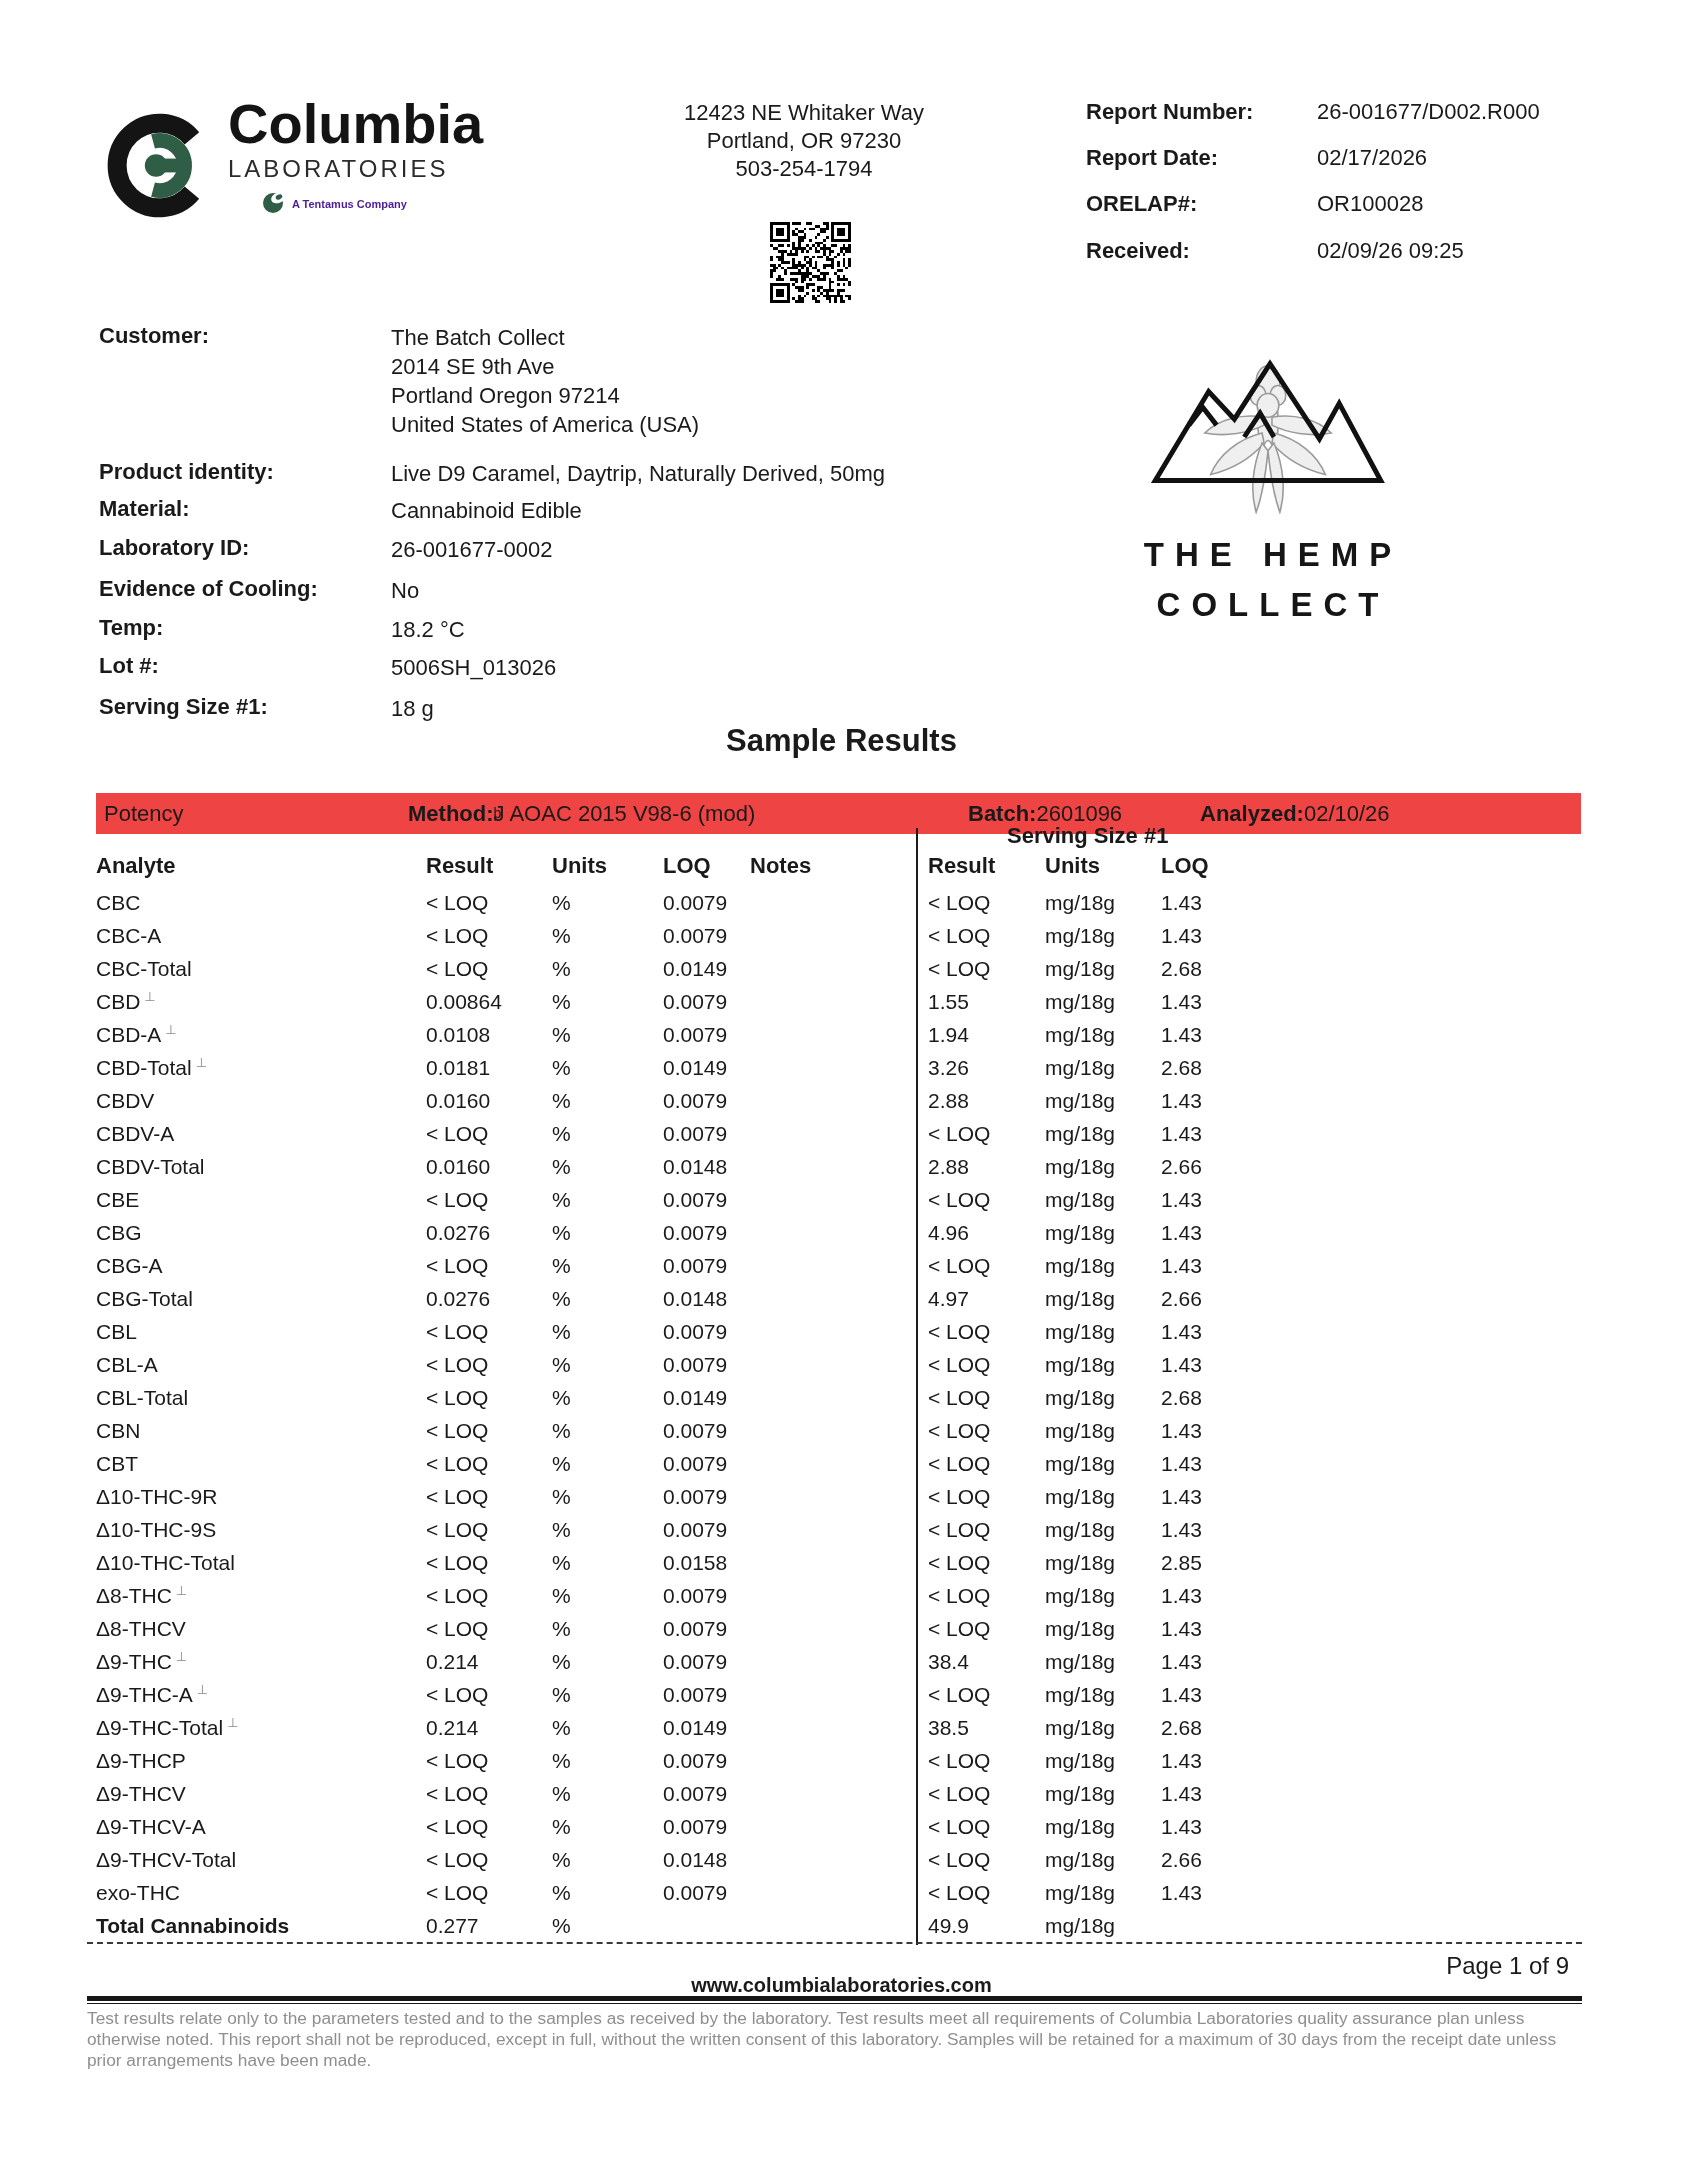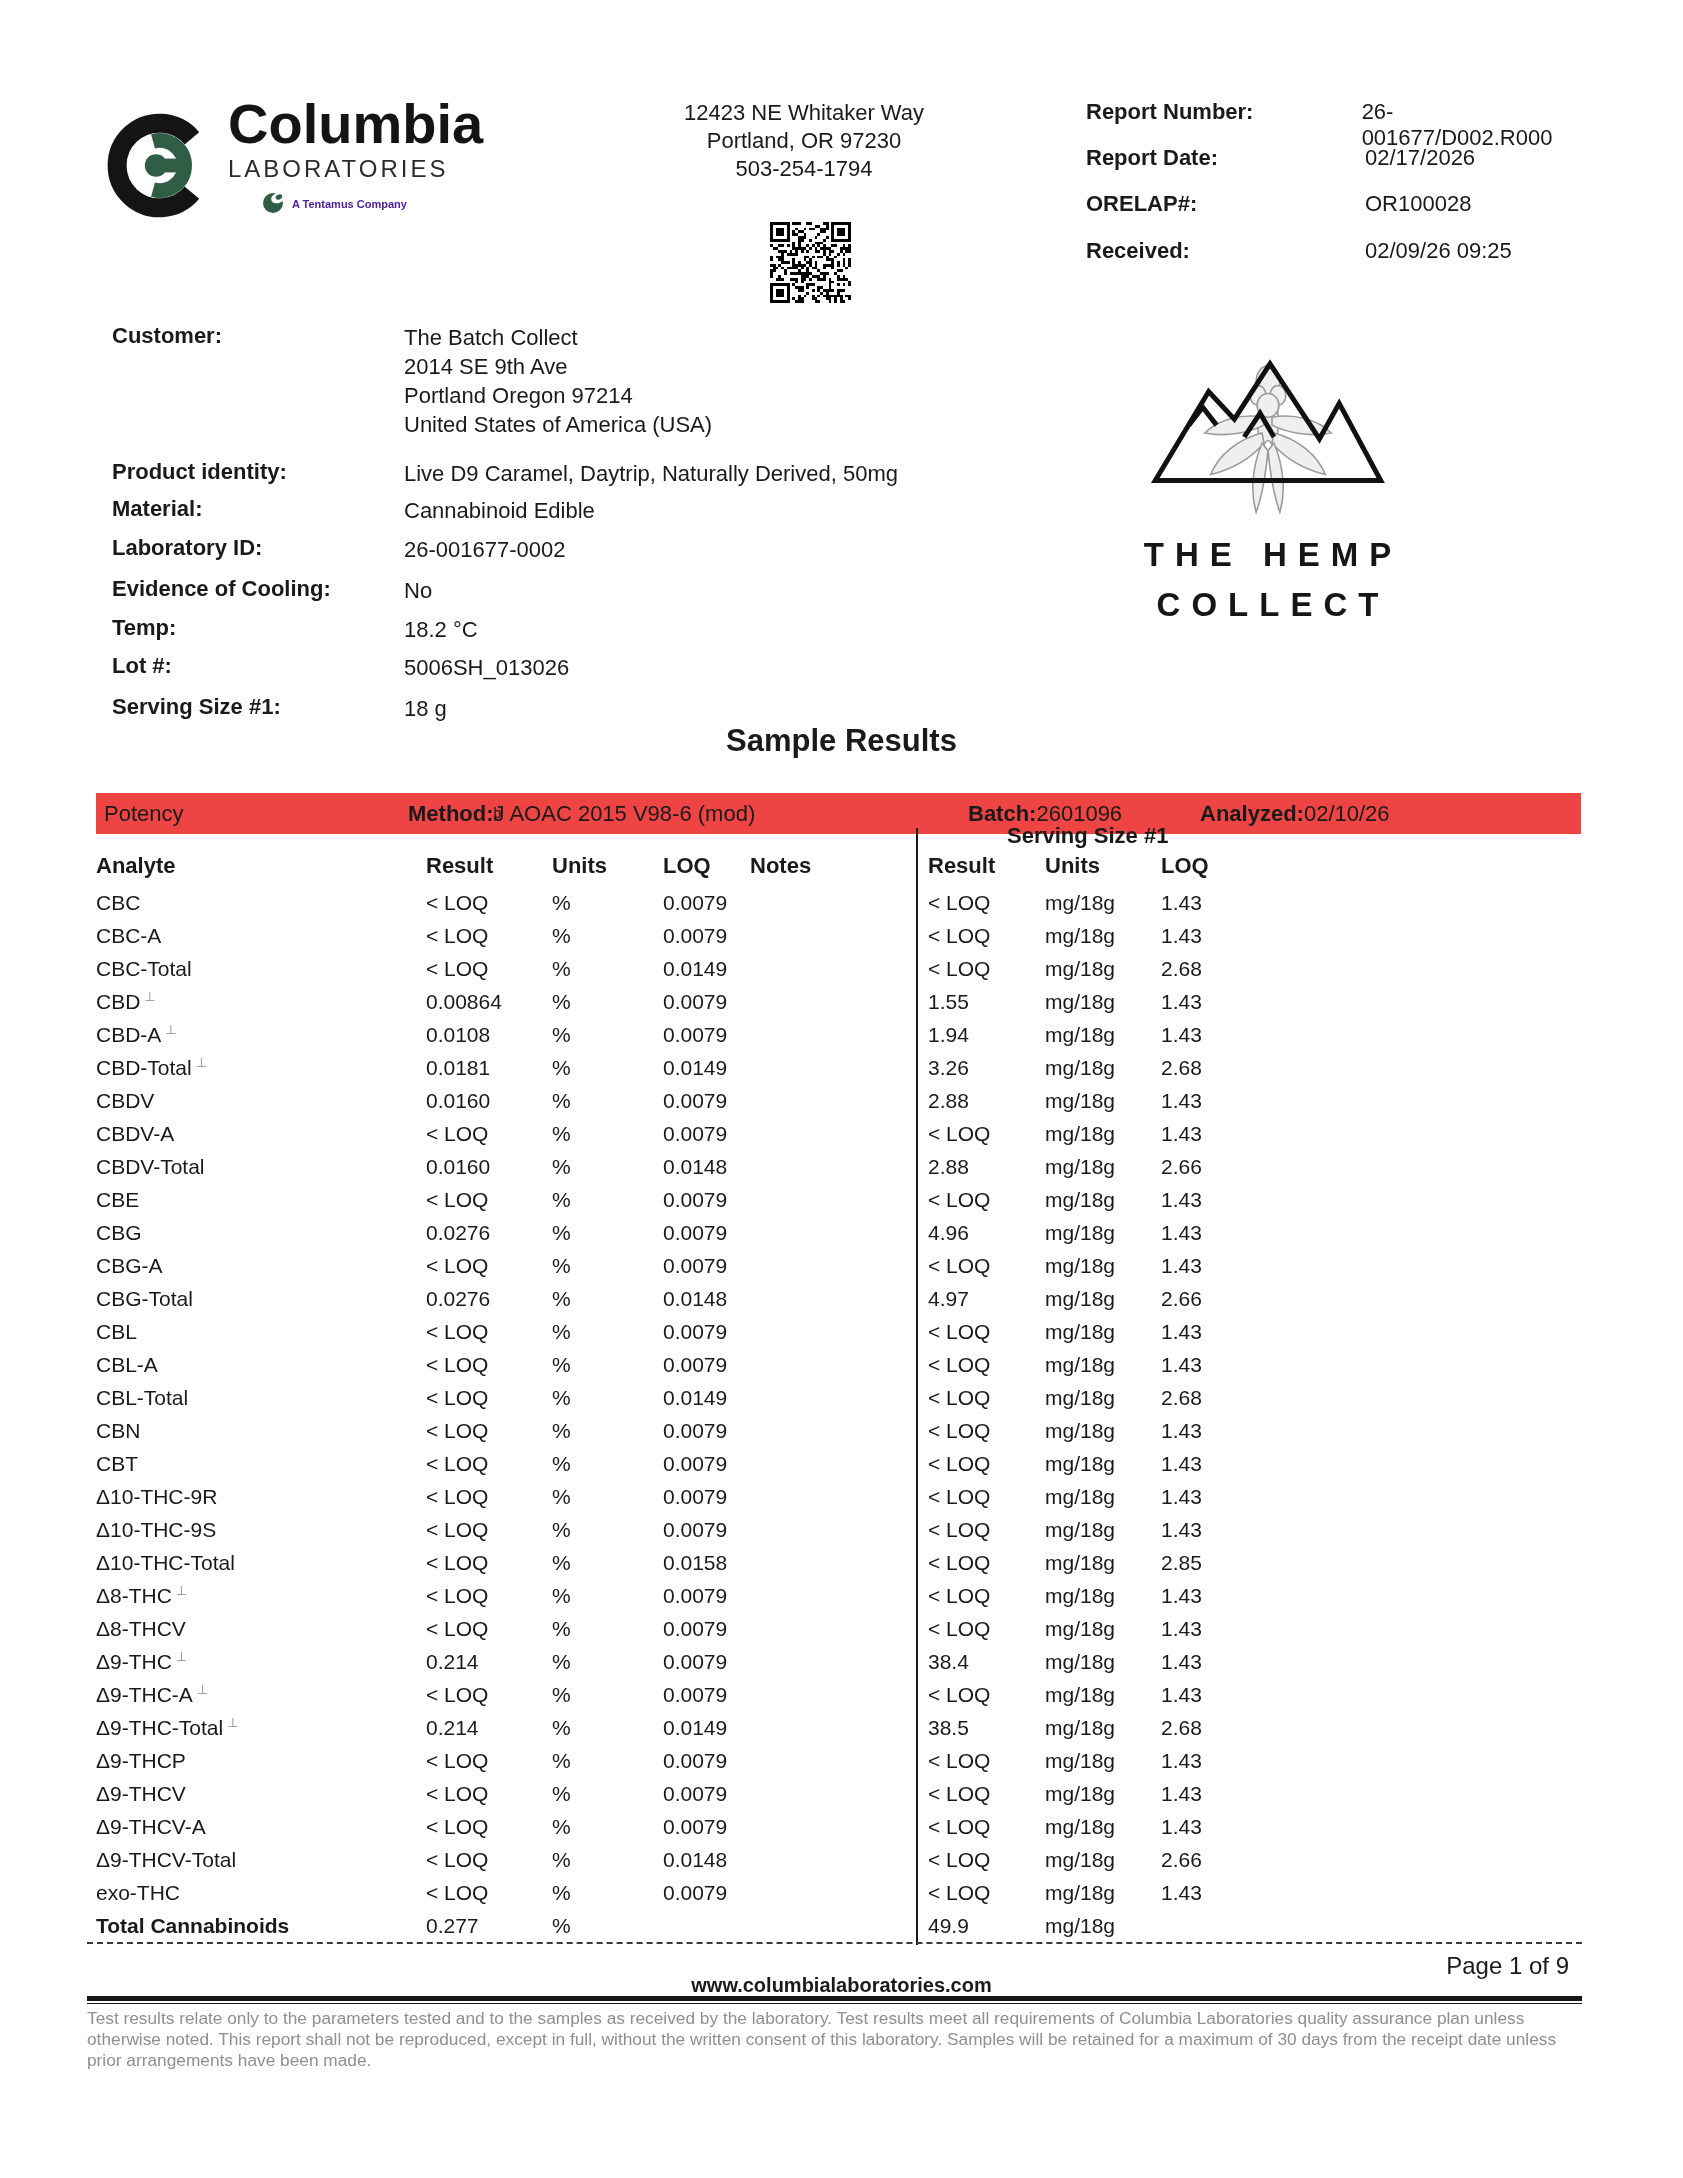--- a/index.html
+++ b/index.html
@@ -15,26 +15,26 @@
   .brand-name{font-size:56px;font-weight:bold;letter-spacing:0px;color:#141414;line-height:57px;}
   .brand-sub{font-size:24px;letter-spacing:3px;color:#2b2b2b;line-height:30px;margin-top:2px;}
   .brand-tagline{display:flex;align-items:center;gap:6px;margin-top:6px;margin-left:34px;}
   .brand-tagline .tg{font-size:11px;font-weight:bold;color:#4c1d95;}
 
   #address-block{left:606px;top:99px;width:396px;text-align:center;font-size:22px;line-height:28px;}
 
   #qr-block{left:770px;top:222px;width:81px;height:81px;}
 
   #report-info{left:1086px;top:99px;width:495px;font-size:22px;}
-  .info-row{position:absolute;left:0;display:flex;gap:48px;}
+  .info-row{position:absolute;left:0;display:flex;}
   .info-row .lbl{font-weight:bold;width:231px;display:inline-block;}
 
   
   #customer-block{left:99px;top:323px;width:970px;font-size:22px;}
-  .crow{position:absolute;left:13px;display:flex;align-items:flex-start;}
+  .crow{position:absolute;left:0;display:flex;align-items:flex-start;}
   .crow .lbl{font-weight:bold;width:292px;flex:none;}
   .crow .vals{line-height:29px;}
   .crow0{top:0px;} .crow1{top:136px;} .crow2{top:173px;} .crow3{top:212px;}
   .crow4{top:253px;} .crow5{top:292px;} .crow6{top:330px;} .crow7{top:371px;}
 
   
   #hemp-logo{left:1114px;top:348px;width:307px;text-align:center;}
   .hemp-line{font-weight:bold;color:#161616;}
   .hemp-line1{font-size:33px;letter-spacing:11px;margin-top:6px;padding-left:11px;}
   .hemp-line2{font-size:33px;letter-spacing:11px;margin-top:12px;padding-left:11px;}

